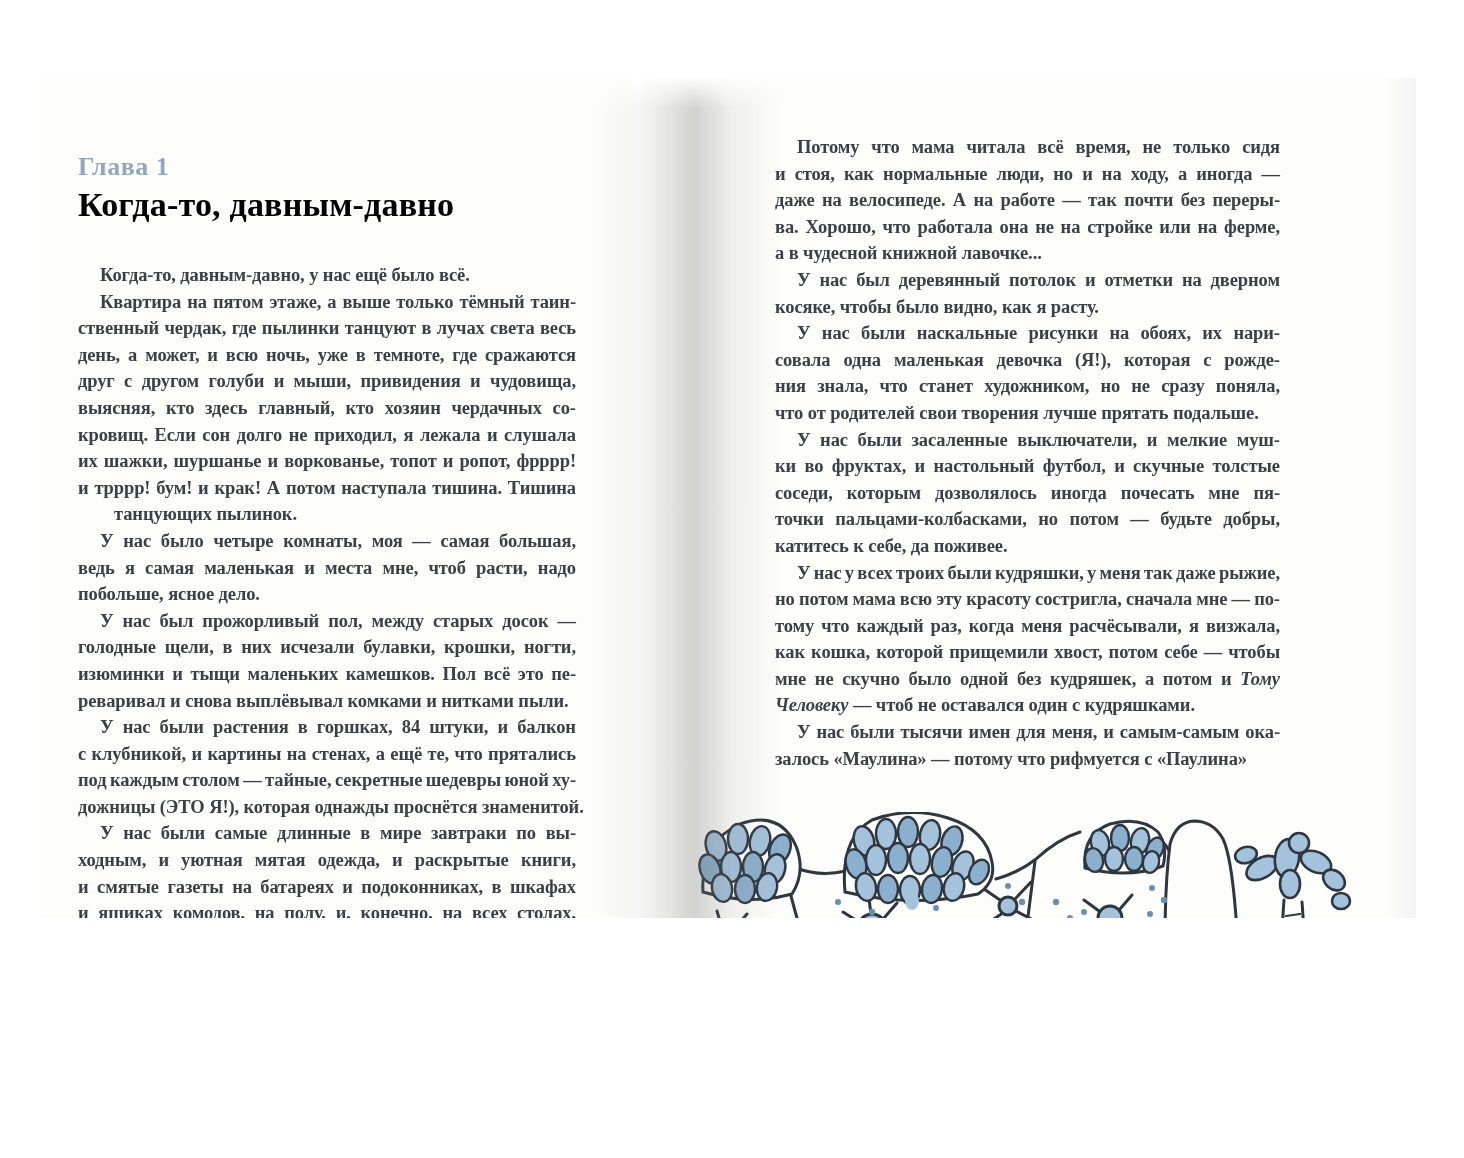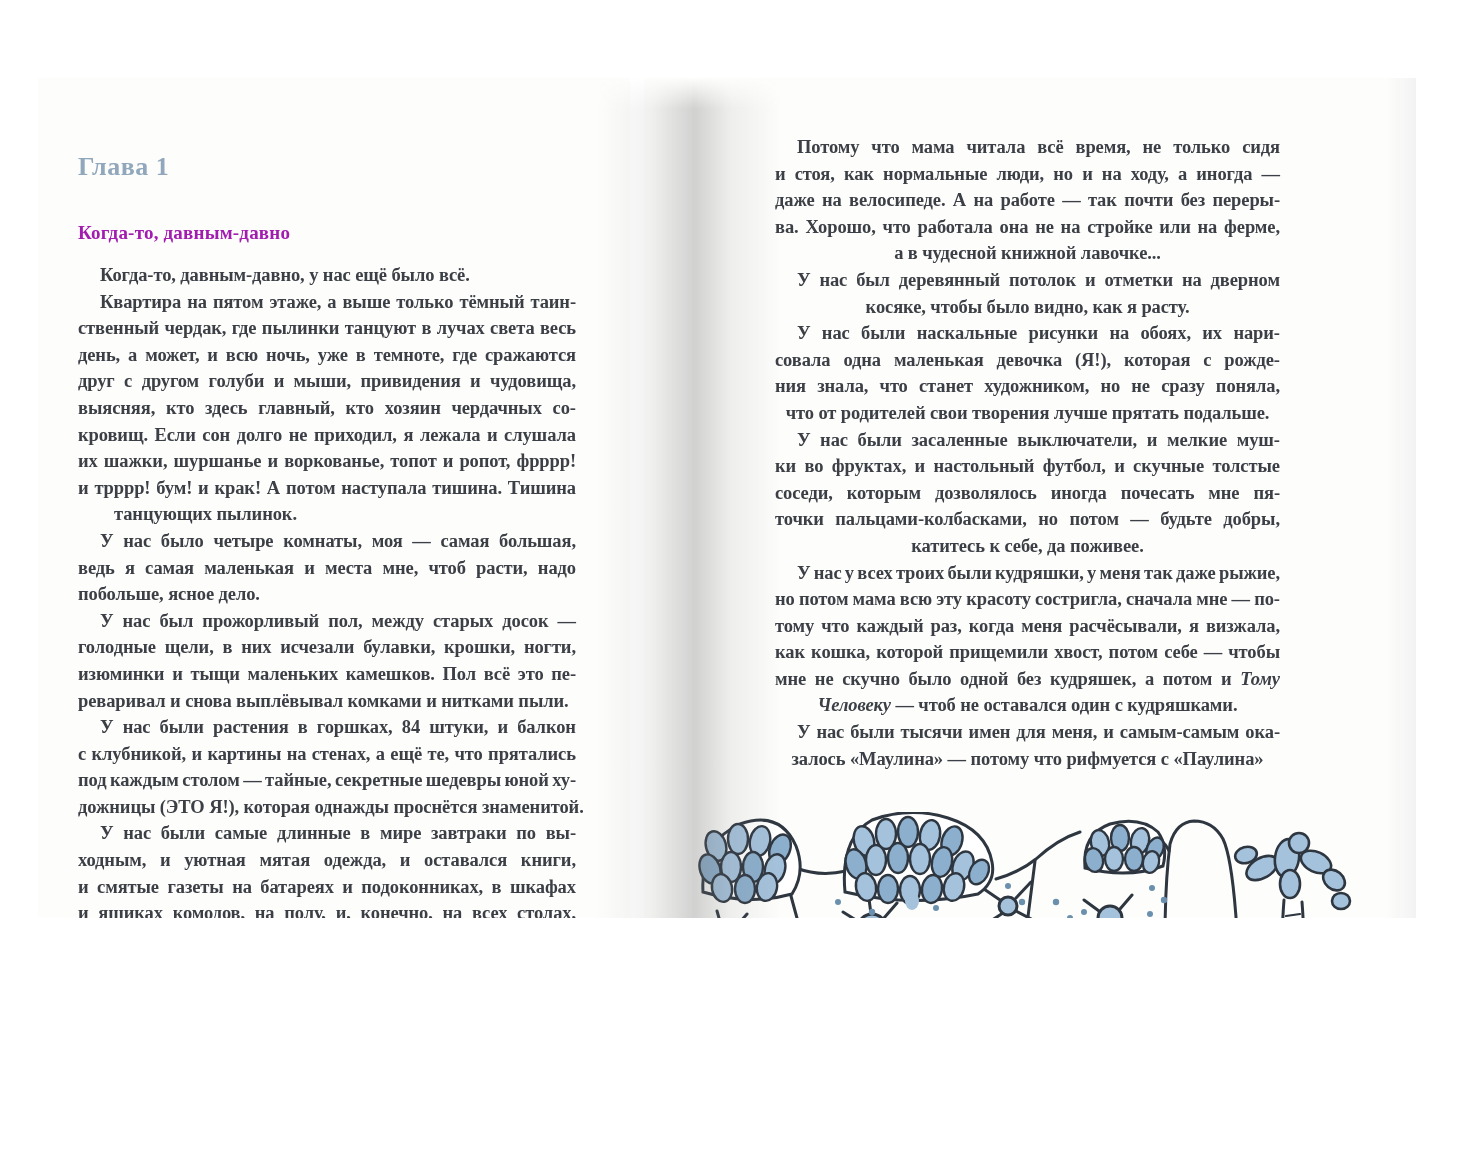--- a/index.html
+++ b/index.html
@@ -11,21 +11,21 @@
   
   #gutter{position:absolute;left:596px;top:78px;width:186px;height:1026px;pointer-events:none;
     background:linear-gradient(90deg, rgba(140,140,138,0) 0%, rgba(125,125,122,0.10) 30%,
       rgba(110,110,108,0.30) 53%, rgba(130,130,128,0.12) 72%, rgba(140,140,138,0) 100%);
     -webkit-mask-image:linear-gradient(180deg, transparent 0, #000 3%, #000 93%, transparent 100%);
             mask-image:linear-gradient(180deg, transparent 0, #000 3%, #000 93%, transparent 100%);}
   #right-edge-shade{position:absolute;left:1386px;top:78px;width:30px;height:1026px;pointer-events:none;
     background:linear-gradient(90deg, rgba(150,150,148,0) 0%, rgba(150,150,148,0.12) 100%);}
 
   .chapter-label{position:absolute;left:78px;top:152px;font-size:26px;font-weight:bold;letter-spacing:.5px;}
-  .chapter-title{position:absolute;left:78px;top:186px;font-size:19px;font-weight:bold;color:#a21caf;letter-spacing:.2px;margin-top:36px;}
+  .chapter-title{position:absolute;left:78px;top:186px;font-size:34px;font-weight:bold;color:#000000;letter-spacing:.2px;}
 
   .textcol{position:absolute;color:#3c4046;}
   #left-col{left:78px;top:262px;width:498px;}
   #right-col{left:775px;top:134px;width:505px;}
   .line{height:26.6px;line-height:26.6px;font-size:18.5px;font-weight:bold;letter-spacing:-0.1px;white-space:nowrap;}
   .line.just{display:flex;justify-content:space-between;}
   .line.ind{padding-left:22px;}
   .line .it{font-style:italic;}
 
   .pagenum{position:absolute;left:78px;top:976px;width:498px;text-align:right;padding-right:12px;
@@ -244,21 +244,21 @@
         <span>по</span>
         <span>вы-</span>
       </div>
       <div class="line just">
         <span>ходным,</span>
         <span>и</span>
         <span>уютная</span>
         <span>мятая</span>
         <span>одежда,</span>
         <span>и</span>
-        <span>оставался</span>
+        <span>раскрытые</span>
         <span>книги,</span>
       </div>
       <div class="line just">
         <span>и</span>
         <span>смятые</span>
         <span>газеты</span>
         <span>на</span>
         <span>батареях</span>
         <span>и</span>
         <span>подоконниках,</span>
@@ -275,21 +275,21 @@
         <span>конечно,</span>
         <span>на</span>
         <span>всех</span>
         <span>столах,</span>
       </div>
       <div class="line"><span style="white-space: pre;">и в туалете тоже.</span></div>
     </div>
 
   <div class="pagenum" style="color: rgb(167, 172, 179);">11</div>
 
-  <div class="textcol" id="right-col" style="color: rgb(60, 64, 70); text-align: center;">
+  <div class="textcol" id="right-col" style="color: rgb(60, 64, 70);">
       <div class="line ind just">
         <span>Потому</span>
         <span>что</span>
         <span>мама</span>
         <span>читала</span>
         <span>всё</span>
         <span>время,</span>
         <span>не</span>
         <span>только</span>
         <span>сидя</span>

